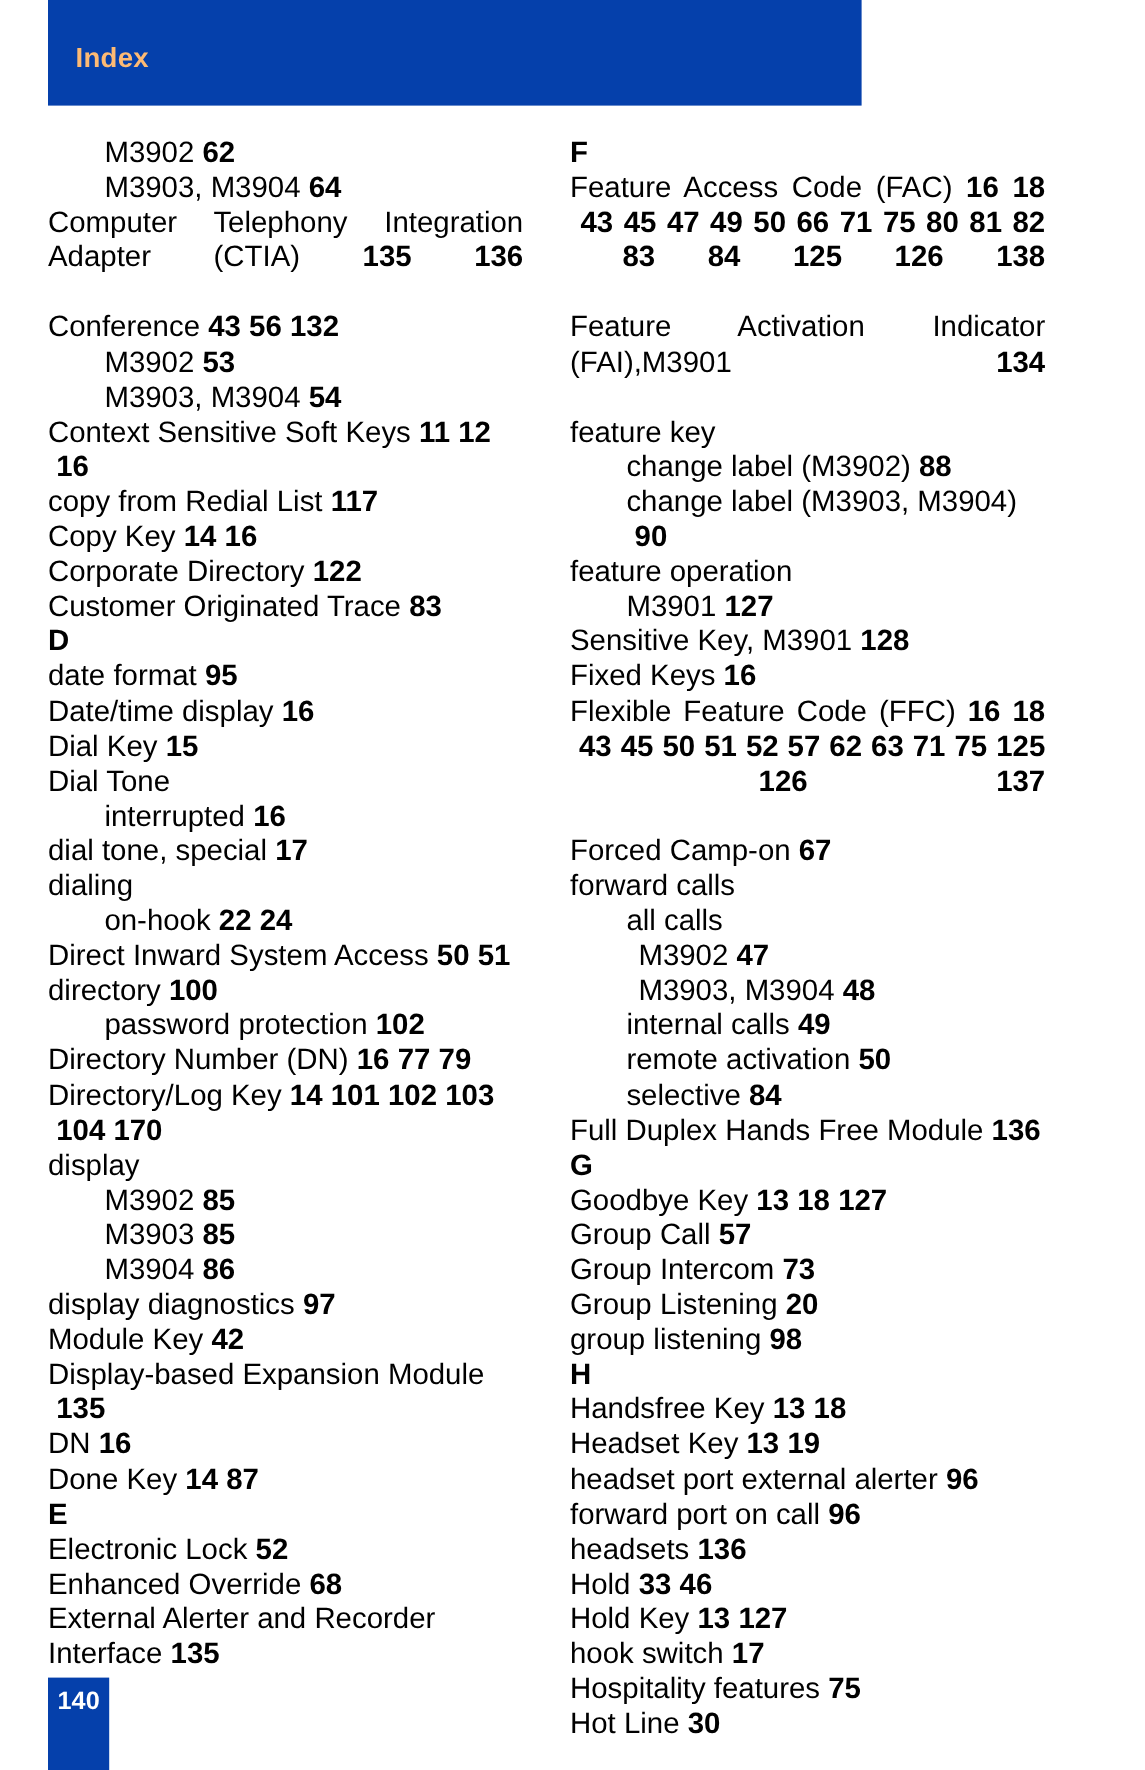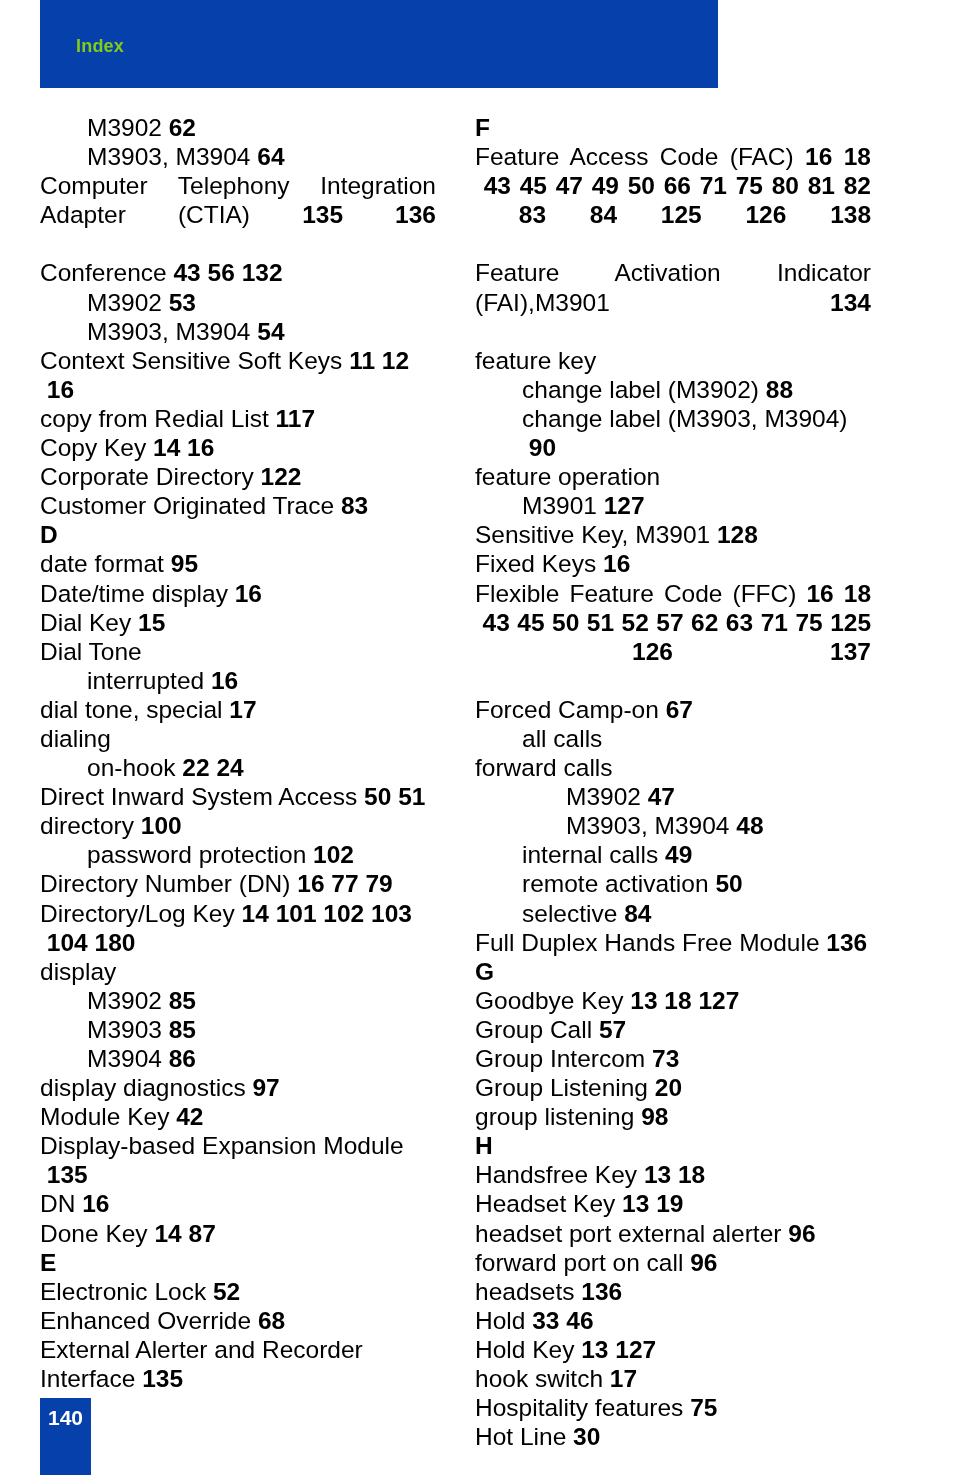--- a/index.html
+++ b/index.html
@@ -20,25 +20,25 @@
   #header-band {
     position: absolute;
     left: 40px;
     top: 0;
     width: 678px;
     height: 88px;
     background: #0540ab;
   }
   #header-title {
     position: absolute;
-    left: 36px;
+    left: 23px;
     top: 37px;
-    font-size: 18px;
-    font-weight: bold;
-    color: #84cc16;
+    font-size: 23px;
+    font-weight: bold;
+    color: #fdba74;
     letter-spacing: 0.2px;
     line-height: 1;
   }
 
   
   #index-body {
     position: absolute;
     left: 0;
     top: 113px;
     width: 954px;
@@ -65,21 +65,21 @@
   .entry::after {
     content: "";
     display: inline-block;
     width: 100%;
   }
   .entry.nojustify { text-align: left; }
   .entry.nojustify::after { display: none; }
 
   .lvl0 { margin-left: 0;    }
   .lvl1 { margin-left: 47px; }
-  .lvl2 { margin-left: 91px; }
+  .lvl2 { margin-left: 57px; }
 
   .pg {
     font-weight: bold;
   }
   .sep { white-space: pre; }
 
   .letter {
     font-size: 24.5px;
     line-height: 29.1px;
     font-weight: bold;
@@ -133,21 +133,21 @@
       <div class="entry lvl0 nojustify"><span>Dial Key</span><span class="sep"> </span><span class="pg">15</span></div>
       <div class="entry lvl0 nojustify"><span>Dial Tone</span></div>
       <div class="entry lvl1 nojustify"><span>interrupted</span><span class="sep"> </span><span class="pg">16</span></div>
       <div class="entry lvl0 nojustify"><span>dial tone, special</span><span class="sep"> </span><span class="pg">17</span></div>
       <div class="entry lvl0 nojustify"><span>dialing</span></div>
       <div class="entry lvl1 nojustify"><span>on-hook</span><span class="sep"> </span><span class="pg">22</span><span class="sep"> </span><span class="pg">24</span></div>
       <div class="entry lvl0 nojustify"><span>Direct Inward System Access</span><span class="sep"> </span><span class="pg">50</span><span class="sep"> </span><span class="pg">51</span></div>
       <div class="entry lvl0 nojustify"><span>directory</span><span class="sep"> </span><span class="pg">100</span></div>
       <div class="entry lvl1 nojustify"><span>password protection</span><span class="sep"> </span><span class="pg">102</span></div>
       <div class="entry lvl0 nojustify"><span>Directory Number (DN)</span><span class="sep"> </span><span class="pg">16</span><span class="sep"> </span><span class="pg">77</span><span class="sep"> </span><span class="pg">79</span></div>
-      <div class="entry lvl0 nojustify"><span>Directory/Log Key</span><span class="sep"> </span><span class="pg">14</span><span class="sep"> </span><span class="pg">101</span><span class="sep"> </span><span class="pg">102</span><span class="sep"> </span><span class="pg">103</span><span class="sep"> </span><span class="pg">104</span><span class="sep"> </span><span class="pg">180</span></div>
+      <div class="entry lvl0 nojustify"><span>Directory/Log Key</span><span class="sep"> </span><span class="pg">14</span><span class="sep"> </span><span class="pg">101</span><span class="sep"> </span><span class="pg">102</span><span class="sep"> </span><span class="pg">103</span><span class="sep"> </span><span class="pg">104</span><span class="sep"> </span><span class="pg">170</span></div>
       <div class="entry lvl0 nojustify"><span>display</span></div>
       <div class="entry lvl1 nojustify"><span>M3902</span><span class="sep"> </span><span class="pg">85</span></div>
       <div class="entry lvl1 nojustify"><span>M3903</span><span class="sep"> </span><span class="pg">85</span></div>
       <div class="entry lvl1 nojustify"><span>M3904</span><span class="sep"> </span><span class="pg">86</span></div>
       <div class="entry lvl0 nojustify"><span>display diagnostics</span><span class="sep"> </span><span class="pg">97</span></div>
       <div class="entry lvl0 nojustify"><span>Module Key</span><span class="sep"> </span><span class="pg">42</span></div>
       <div class="entry lvl0 nojustify"><span>Display-based Expansion Module</span><span class="sep"> </span><span class="pg">135</span></div>
       <div class="entry lvl0 nojustify"><span>DN</span><span class="sep"> </span><span class="pg">16</span></div>
       <div class="entry lvl0 nojustify"><span>Done Key</span><span class="sep"> </span><span class="pg">14</span><span class="sep"> </span><span class="pg">87</span></div>
       <div class="letter">E</div>
@@ -161,22 +161,22 @@
       <div class="entry lvl0"><span>Feature Activation Indicator (FAI),M3901</span><span class="sep"> </span><span class="pg">134</span></div>
       <div class="entry lvl0 nojustify"><span>feature key</span></div>
       <div class="entry lvl1 nojustify"><span>change label (M3902)</span><span class="sep"> </span><span class="pg">88</span></div>
       <div class="entry lvl1 nojustify"><span>change label (M3903, M3904)</span><span class="sep"> </span><span class="pg">90</span></div>
       <div class="entry lvl0 nojustify"><span>feature operation</span></div>
       <div class="entry lvl1 nojustify"><span>M3901</span><span class="sep"> </span><span class="pg">127</span></div>
       <div class="entry lvl0 nojustify"><span>Sensitive Key, M3901</span><span class="sep"> </span><span class="pg">128</span></div>
       <div class="entry lvl0 nojustify"><span>Fixed Keys</span><span class="sep"> </span><span class="pg">16</span></div>
       <div class="entry lvl0"><span>Flexible Feature Code (FFC)</span><span class="sep"> </span><span class="pg">16</span><span class="sep"> </span><span class="pg">18</span><span class="sep"> </span><span class="pg">43</span><span class="sep"> </span><span class="pg">45</span><span class="sep"> </span><span class="pg">50</span><span class="sep"> </span><span class="pg">51</span><span class="sep"> </span><span class="pg">52</span><span class="sep"> </span><span class="pg">57</span><span class="sep"> </span><span class="pg">62</span><span class="sep"> </span><span class="pg">63</span><span class="sep"> </span><span class="pg">71</span><span class="sep"> </span><span class="pg">75</span><span class="sep"> </span><span class="pg">125</span><span class="sep"> </span><span class="pg">126</span><span class="sep"> </span><span class="pg">137</span></div>
       <div class="entry lvl0 nojustify"><span>Forced Camp-on</span><span class="sep"> </span><span class="pg">67</span></div>
+      <div class="entry lvl0 nojustify"><span>forward calls</span></div>
       <div class="entry lvl1 nojustify"><span>all calls</span></div>
-      <div class="entry lvl0 nojustify"><span>forward calls</span></div>
       <div class="entry lvl2 nojustify"><span>M3902</span><span class="sep"> </span><span class="pg">47</span></div>
       <div class="entry lvl2 nojustify"><span>M3903, M3904</span><span class="sep"> </span><span class="pg">48</span></div>
       <div class="entry lvl1 nojustify"><span>internal calls</span><span class="sep"> </span><span class="pg">49</span></div>
       <div class="entry lvl1 nojustify"><span>remote activation</span><span class="sep"> </span><span class="pg">50</span></div>
       <div class="entry lvl1 nojustify"><span>selective</span><span class="sep"> </span><span class="pg">84</span></div>
       <div class="entry lvl0 nojustify"><span>Full Duplex Hands Free Module</span><span class="sep"> </span><span class="pg">136</span></div>
       <div class="letter">G</div>
       <div class="entry lvl0 nojustify"><span>Goodbye Key</span><span class="sep"> </span><span class="pg">13</span><span class="sep"> </span><span class="pg">18</span><span class="sep"> </span><span class="pg">127</span></div>
       <div class="entry lvl0 nojustify"><span>Group Call</span><span class="sep"> </span><span class="pg">57</span></div>
       <div class="entry lvl0 nojustify"><span>Group Intercom</span><span class="sep"> </span><span class="pg">73</span></div>

